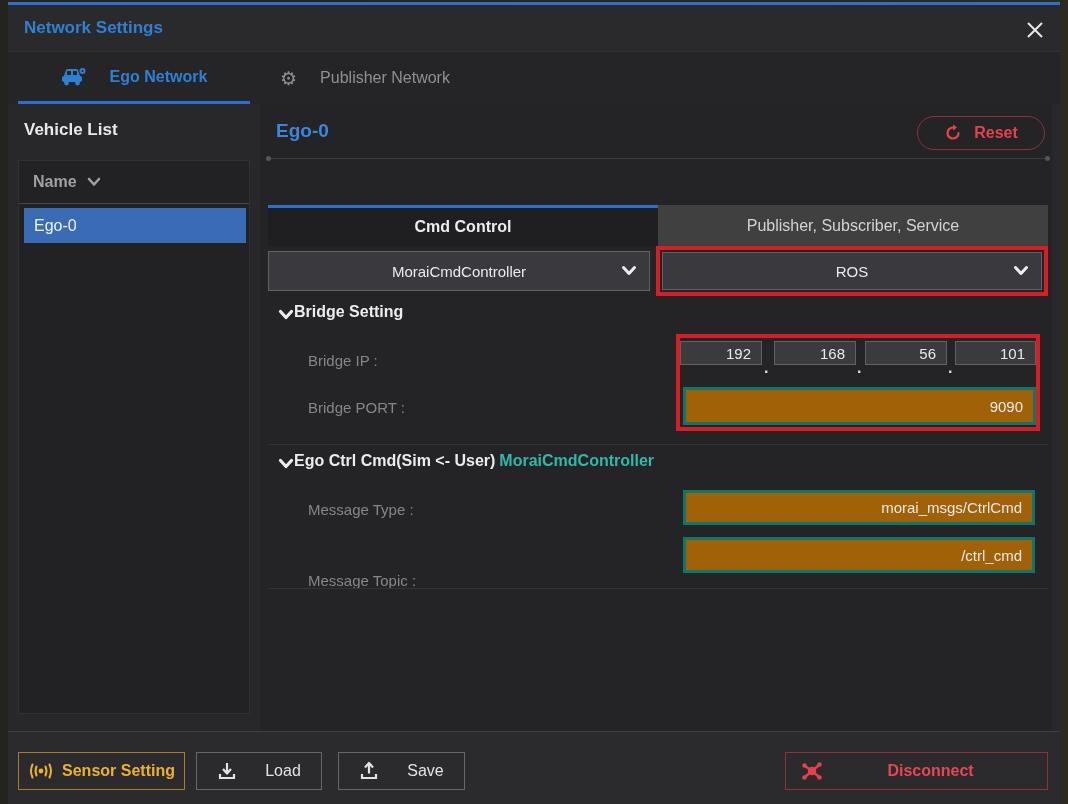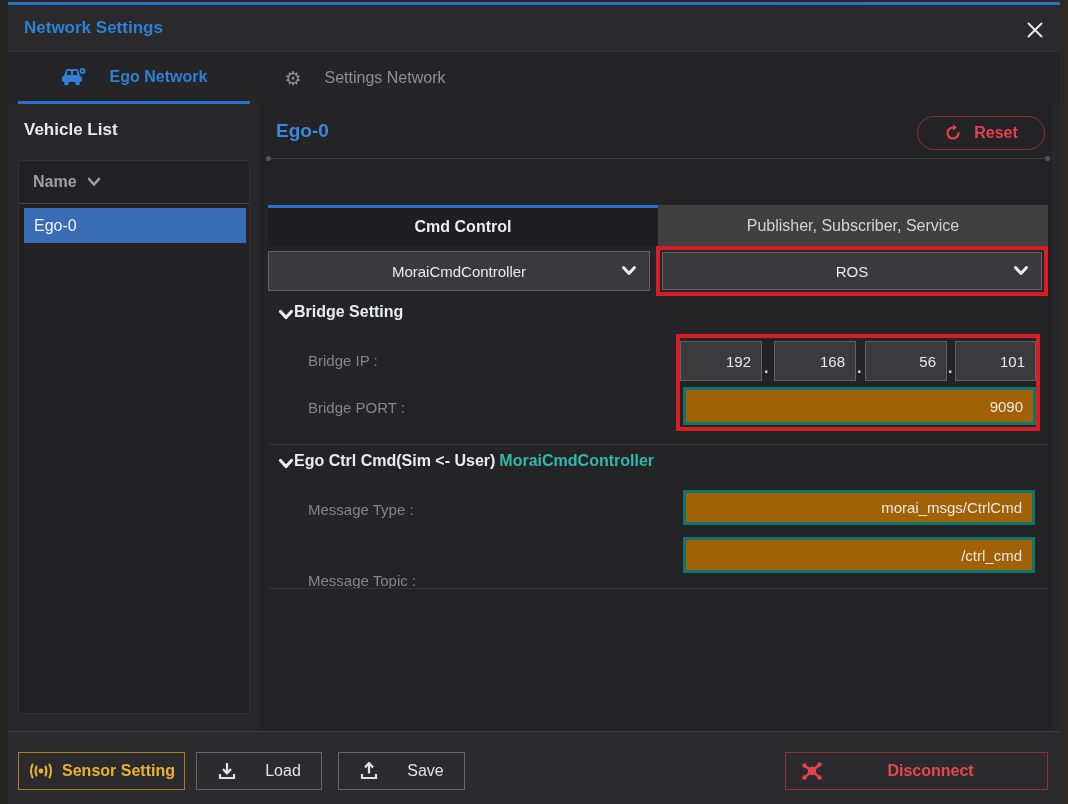--- a/index.html
+++ b/index.html
@@ -65,21 +65,21 @@
   .red-bridge { left:416px; top:230px; width:364px; height:97px; }
 
   .section-header { position:absolute; display:flex; align-items:flex-end; }
   .section-title { font-size:16px; font-weight:bold; color:#ebecee; }
   .section-sub { font-size:16px; font-weight:bold; color:#2fb8ab; margin-left:4px; }
   .sec-bridge { left:18px; top:199px; }
   .sec-ego { left:18px; top:348px; }
 
   .field-label { position:absolute; left:48px; color:#85868a; font-size:15px; }
 
-  .ip-box { position:absolute; top:237px; height:40px; background:#3b3b3e; border:1px solid #626266; color:#e8e9eb; font-size:15px; display:flex; align-items:center; justify-content:flex-end; padding-right:10px; }
+  .ip-box { position:absolute; top:237px; height:24px; background:#3b3b3e; border:1px solid #626266; color:#e8e9eb; font-size:15px; display:flex; align-items:center; justify-content:flex-end; padding-right:10px; }
   .ip-dot { position:absolute; top:255px; color:#d9dadc; font-size:16px; font-weight:bold; }
 
   .text-input { position:absolute; background:#a16207; border:3px solid #0f766e; color:#e8e9eb; font-size:15px; display:flex; align-items:center; justify-content:flex-end; padding-right:10px;padding-left:36px; }
   .port-input { left:423px; top:283px; width:353px; height:38px; }
   .type-input { left:423px; top:386px; width:352px; height:35px; }
   .topic-input { left:423px; top:433px; width:352px; height:36px; }
 
   .faint-divider { position:absolute; left:8px; width:780px; height:1px; background:#333337; }
 
   
@@ -116,21 +116,21 @@
           <rect x="12" y="4" width="4" height="4" fill="#252528"></rect>
           <circle cx="5.5" cy="16" r="2.4" fill="#2f80d4"></circle>
           <circle cx="16.5" cy="16" r="2.4" fill="#2f80d4"></circle>
           <circle cx="21.5" cy="4" r="3" fill="#2f80d4"></circle>
           <circle cx="21.5" cy="4" r="1.1" fill="#252528"></circle>
         </svg>
         <span>Ego Network</span>
       </div>
       <div class="tab tab-sim">
         <span class="gear-glyph">⚙</span>
-        <span>Settings Network</span>
+        <span>Publisher Network</span>
       </div>
     </div>
 
     <div class="content">
 
       <div class="sidebar">
         <div class="sidebar-title">Vehicle List</div>
         <div class="list-panel">
           <div class="list-header">
             <span>Name</span>

